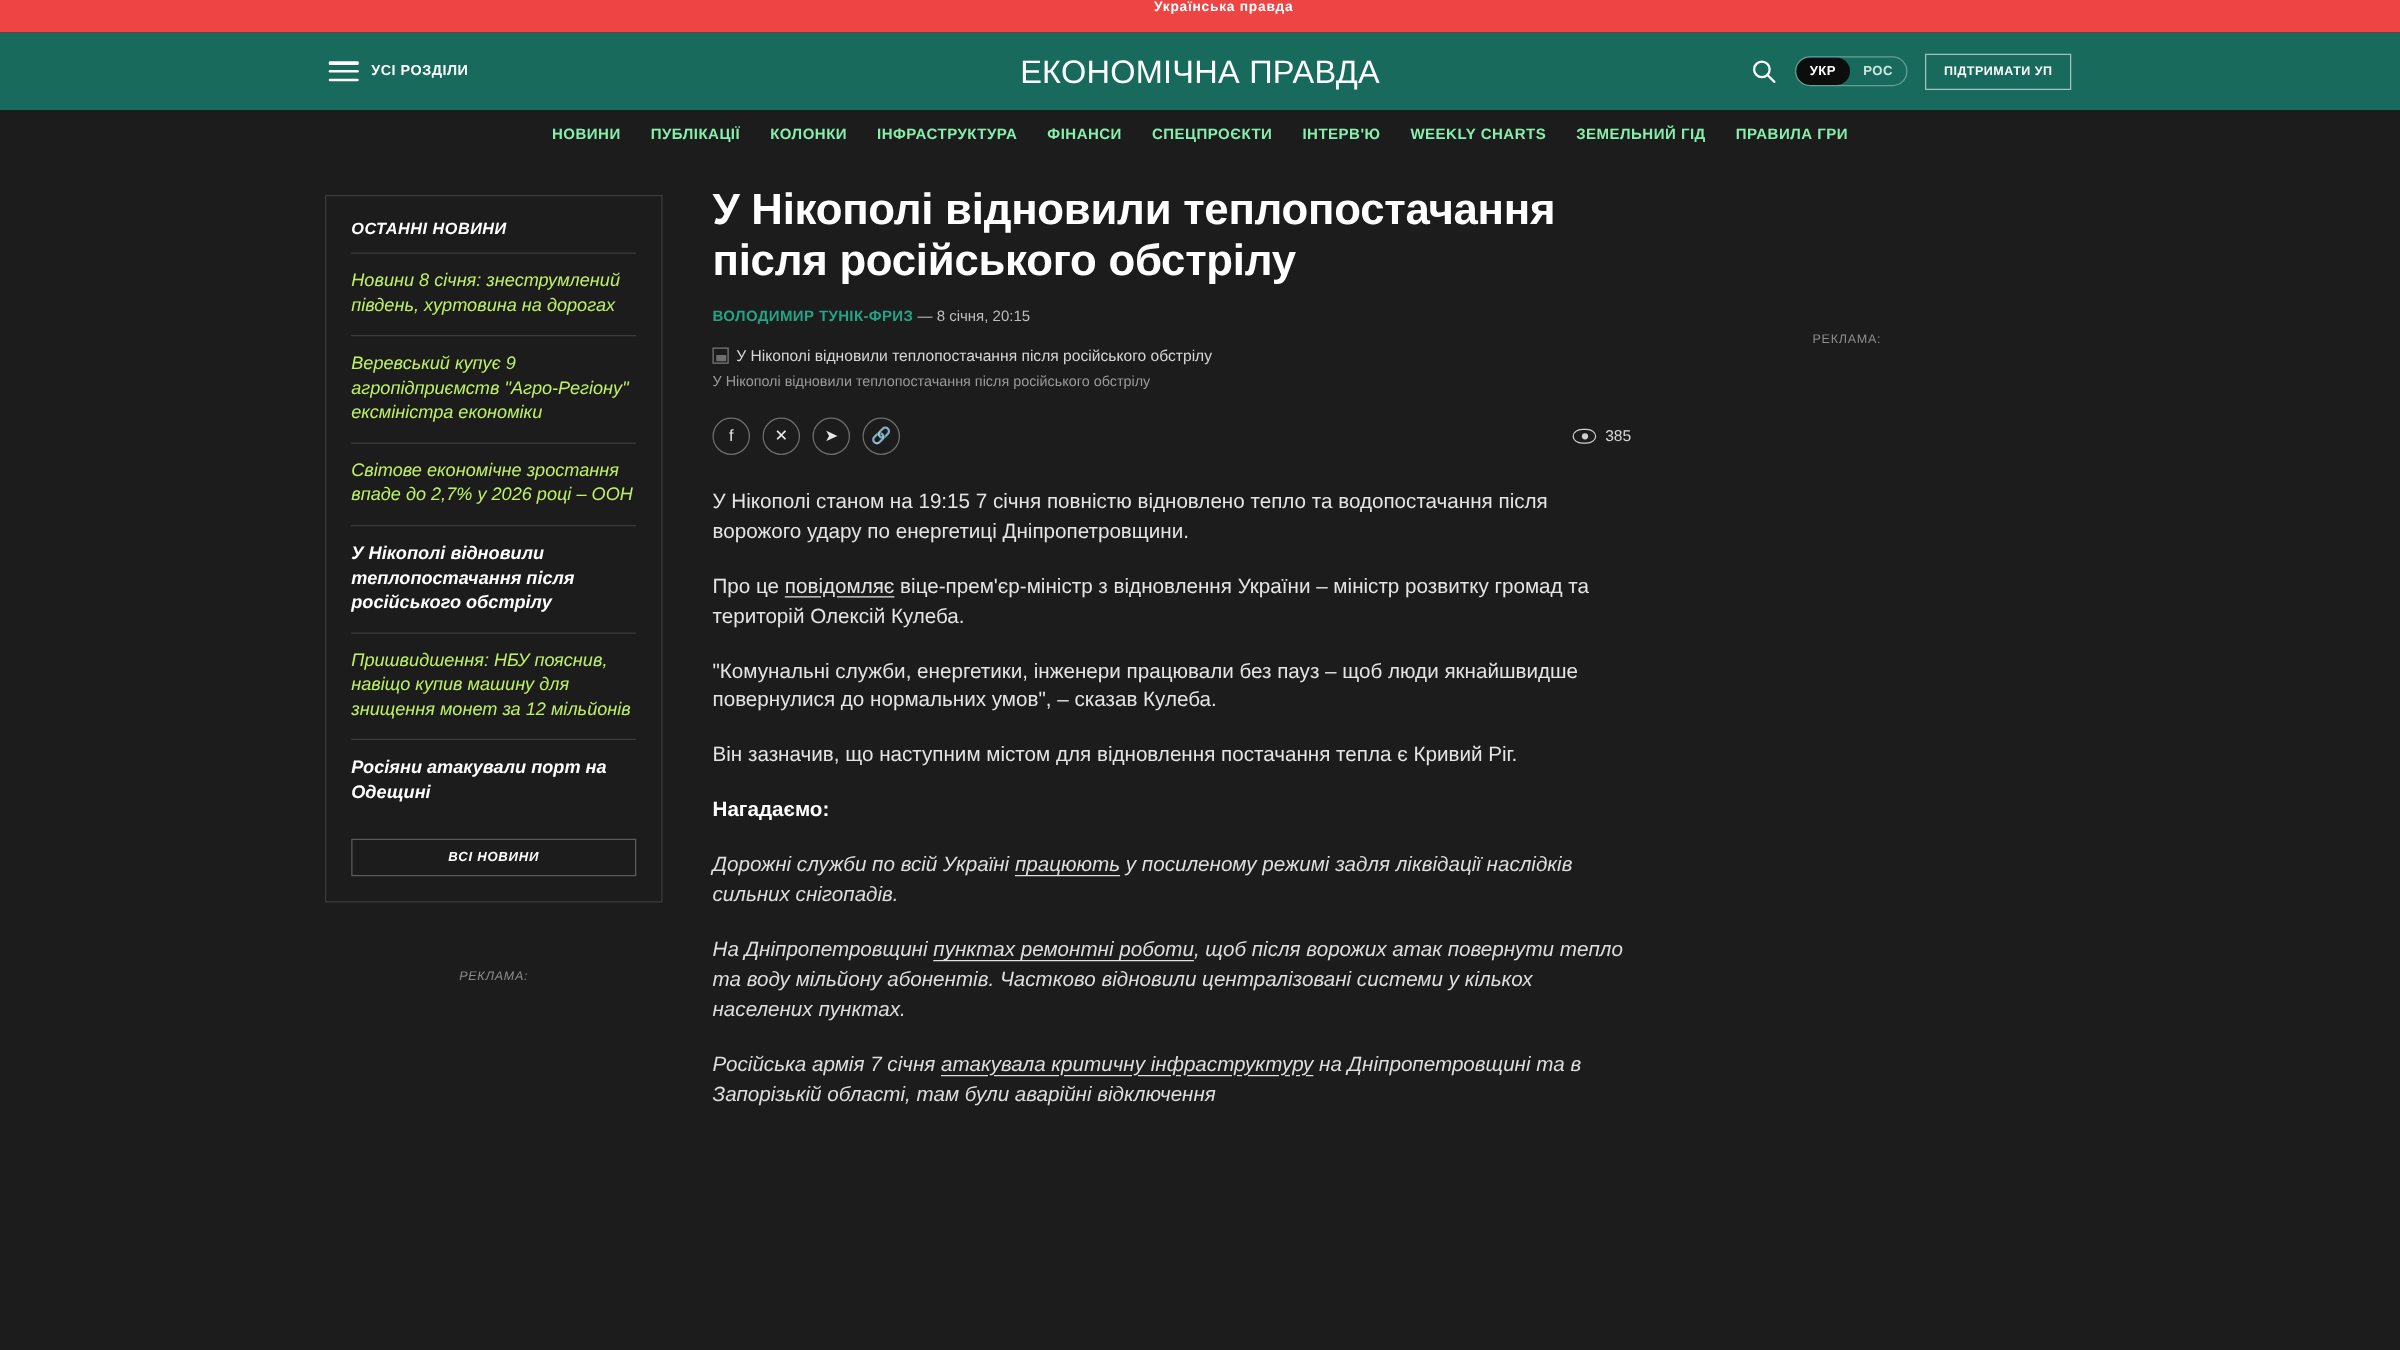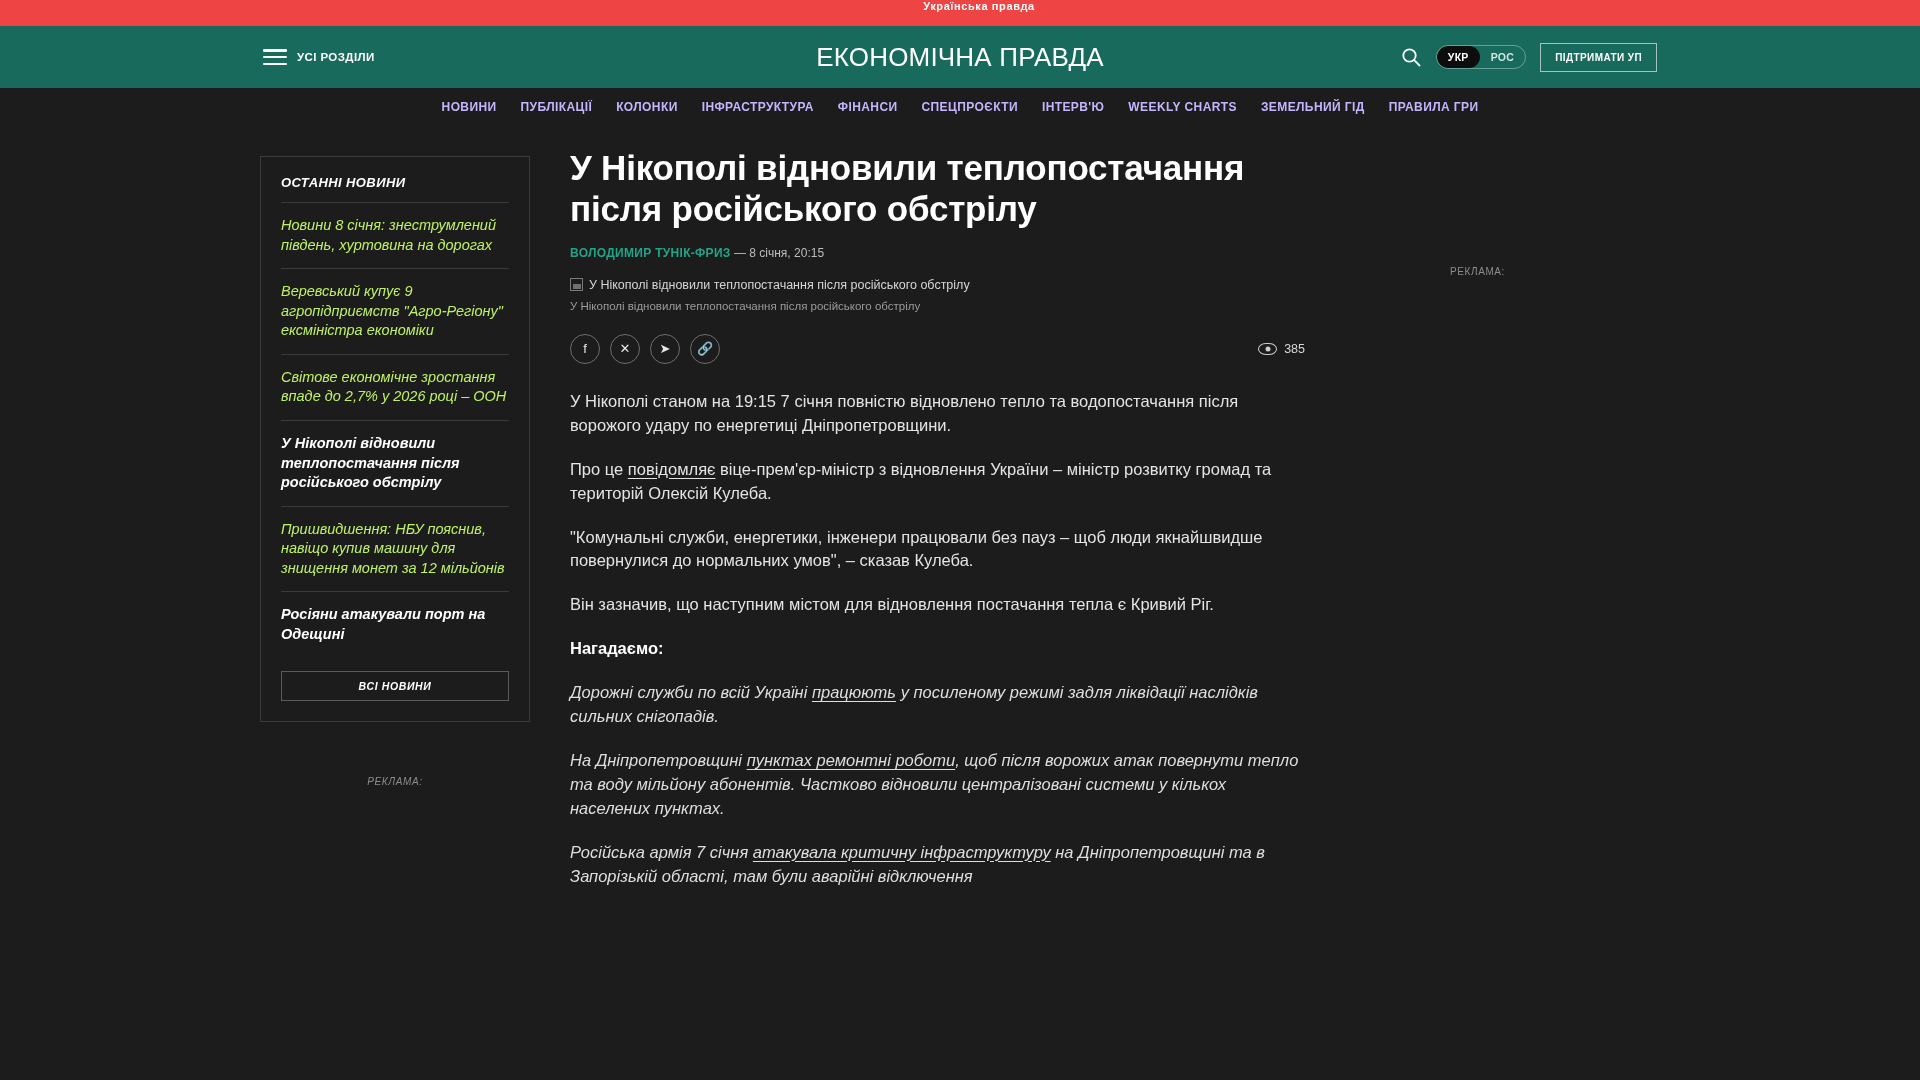--- a/index.html
+++ b/index.html
@@ -102,21 +102,21 @@
     height: 38px;
     background: #1c1c1c;
     display: flex;
     align-items: center;
     justify-content: center;
     gap: 24px;
   }
   .nav-item {
     font-size: 12px;
     font-weight: bold;
-    color: #c4b5fd;
+    color: #86efac;
     letter-spacing: 0.4px;
     cursor: pointer;
     white-space: nowrap;
   }
 
   
   .content {
     display: flex;
     padding: 0 0 0 0;
     position: relative;

